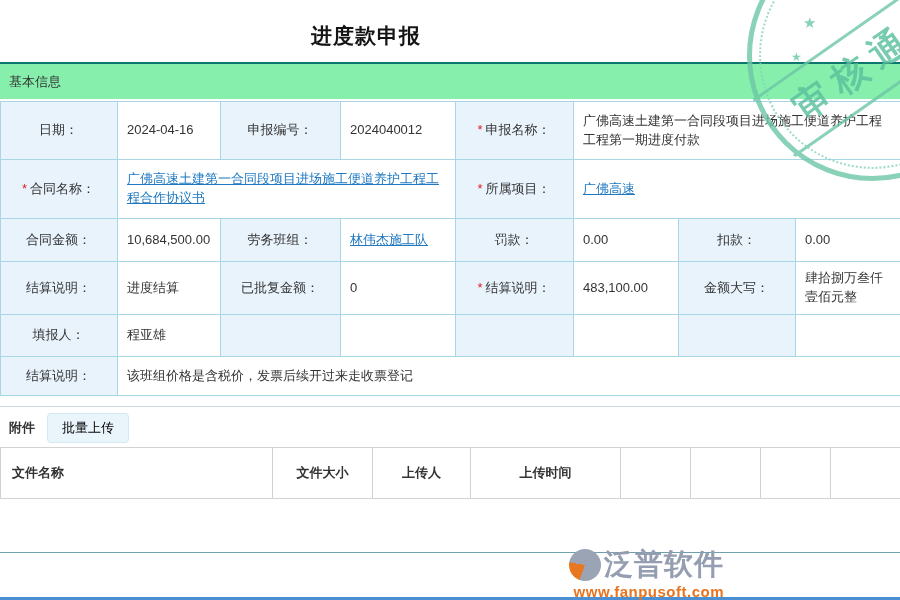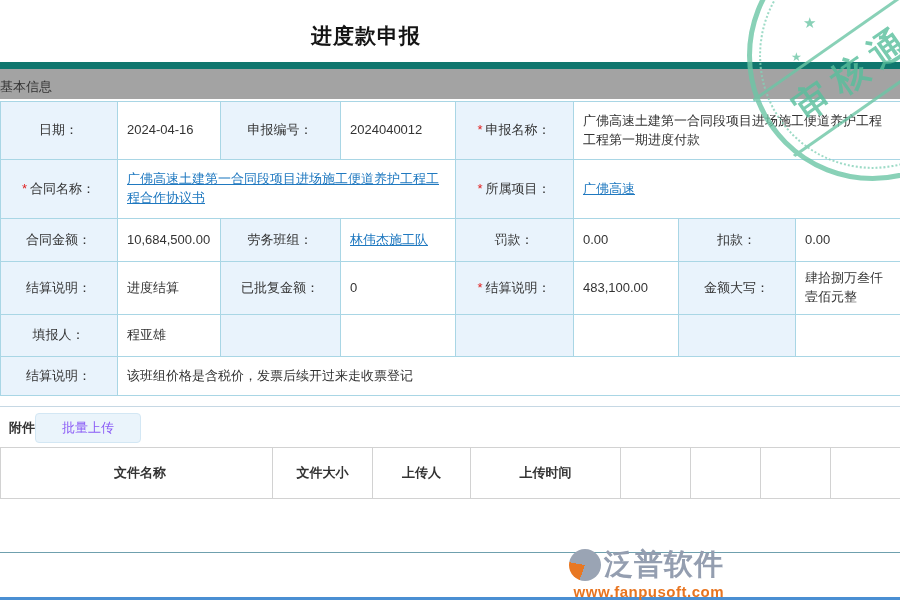--- a/index.html
+++ b/index.html
@@ -22,50 +22,50 @@
     transform:rotate(-35deg); border-top:3px solid #6cc6a6; border-bottom:3px solid #6cc6a6;
     display:flex; align-items:center; justify-content:center;
     font-size:36px; font-weight:bold; color:#58bf9c; letter-spacing:10px; white-space:nowrap; }
   .stamp .star { position:absolute; color:#6cc6a6; font-size:15px; }
   .stamp .s1 { left:58px;  top:86px; }
   .stamp .s2 { left:86px;  top:60px; font-size:13px; }
   .stamp .s4 { left:46px;  top:122px; font-size:12px; }
 
   
   .section-bar { position:absolute; top:62px; left:0; width:900px; height:37px;
-    background:#a3a3a3; border-top:7px solid #0f766e; box-sizing:border-box;
-    font-size:13px; color:#333; line-height:36px; }
+    background:#86efac; border-top:2px solid #0f766e; box-sizing:border-box;
+    font-size:13px; color:#333; line-height:36px; padding-left:9px; }
 
   
   table.main { position:absolute; top:101px; left:0; width:900px;
     border-collapse:collapse; table-layout:fixed; }
   table.main td { border:1px solid #a9d6e5; font-size:13px; color:#333;
     padding:3px 6px; box-sizing:border-box; vertical-align:middle; line-height:1.45; }
   table.main td.lbl { background:#e9f3fc; text-align:center; padding-right:7px; }
   table.main td.val { background:#fff; text-align:left; padding-left:9px; }
   tr.r1 td { height:58px; } tr.r2 td { height:59px; } tr.r3 td { height:43px; }
   tr.r4 td { height:53px; } tr.r5 td { height:42px; } tr.r6 td { height:39px; }
   .req { color:#e02020; margin-right:3px; font-size:13px; }
   a.cell-link { color:#2079c0; text-decoration:underline; cursor:pointer; }
 
   
   .attach-divider { position:absolute; top:406px; left:0; width:900px;
     border-top:1px solid #c6d8e4; }
   .attach-bar { position:absolute; top:410px; left:0; width:900px; height:36px;
     display:flex; align-items:center; padding-left:9px; box-sizing:border-box;
     font-size:13px; color:#333; background:#fff; }
   .attach-label { font-weight:bold; color:#333; }
-  .btn-upload { background:#eaf4fb; border:1px solid #d3e7f4; color:#8b5cf6;
-    border-radius:4px; padding:5px 26px; font-size:13px; cursor:pointer; }
+  .btn-upload { margin-left:12px; background:#eaf4fb; border:1px solid #d3e7f4; color:#000000;
+    border-radius:4px; padding:5px 14px; font-size:13px; cursor:pointer; }
 
   table.attach { position:absolute; top:447px; left:0; width:900px;
     border-collapse:collapse; table-layout:fixed; }
   table.attach th { border:1px solid #d2d2d2; height:50px; background:#fff;
     font-size:13px; color:#333; font-weight:bold; text-align:center; padding:0 4px; }
-  table.attach th.first { text-align:center; padding-left:11px; }
+  table.attach th.first { text-align:left; padding-left:11px; }
 
   
   .pre-footer-line { position:absolute; top:552px; left:0; width:900px;
     border-top:1px solid #6fa0ae; }
   .bottom-bar { position:absolute; top:563px; left:0; width:900px; height:37px;
     background:#e9f2fb; border-top:1px solid #a8c6d8; box-sizing:border-box;
     display:flex; align-items:center; padding-left:9px; font-size:13px; color:#333; }
   .btn-export { margin-left:12px; background:#dfeefa; border:1px solid #aed3ee; color:#3f97e4;
     border-radius:4px; padding:5px 13px; font-size:13px; cursor:pointer; }
   .bottom-strip { position:absolute; bottom:0; left:0; width:900px; height:3px; background:#4a8fd3; }

